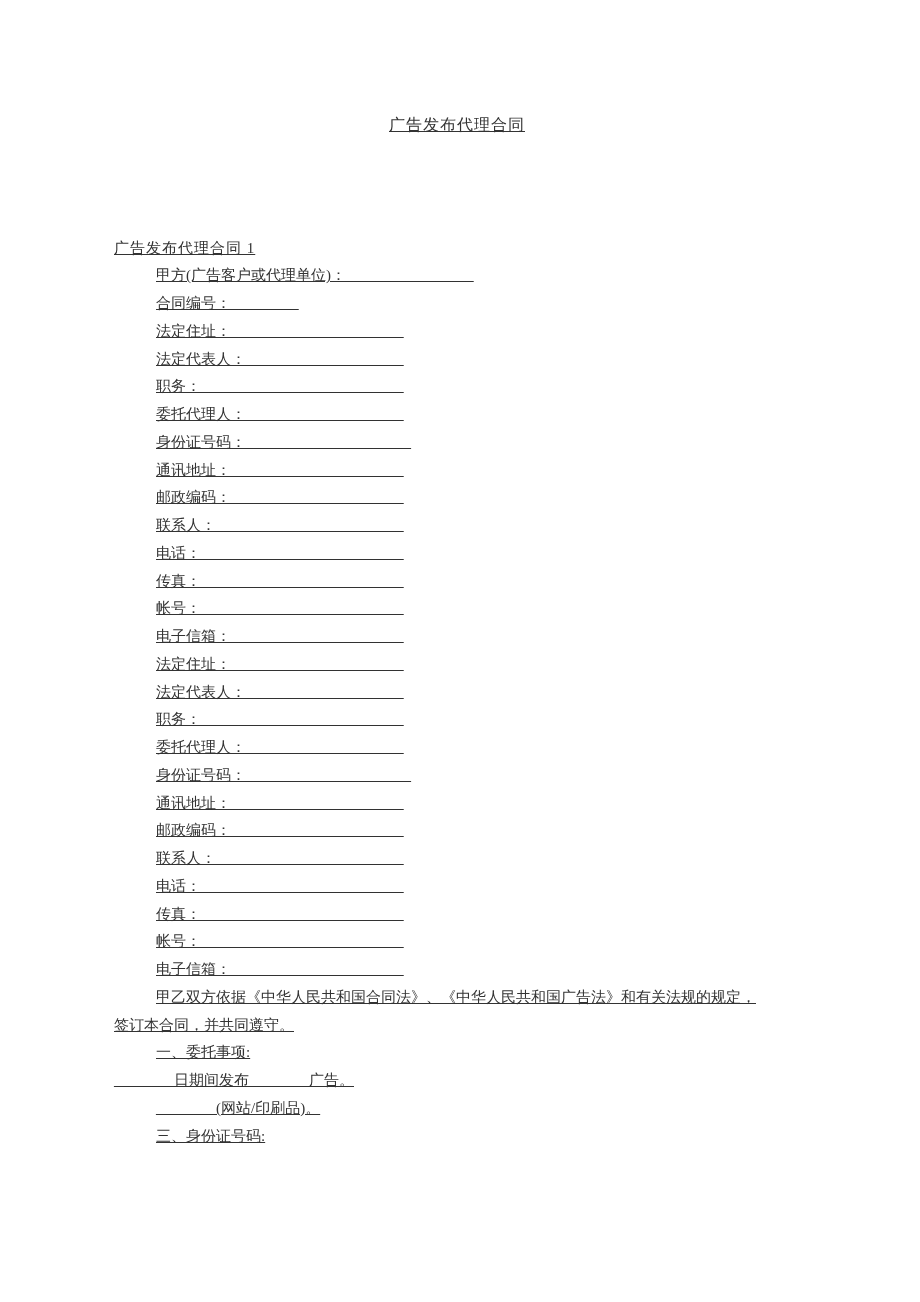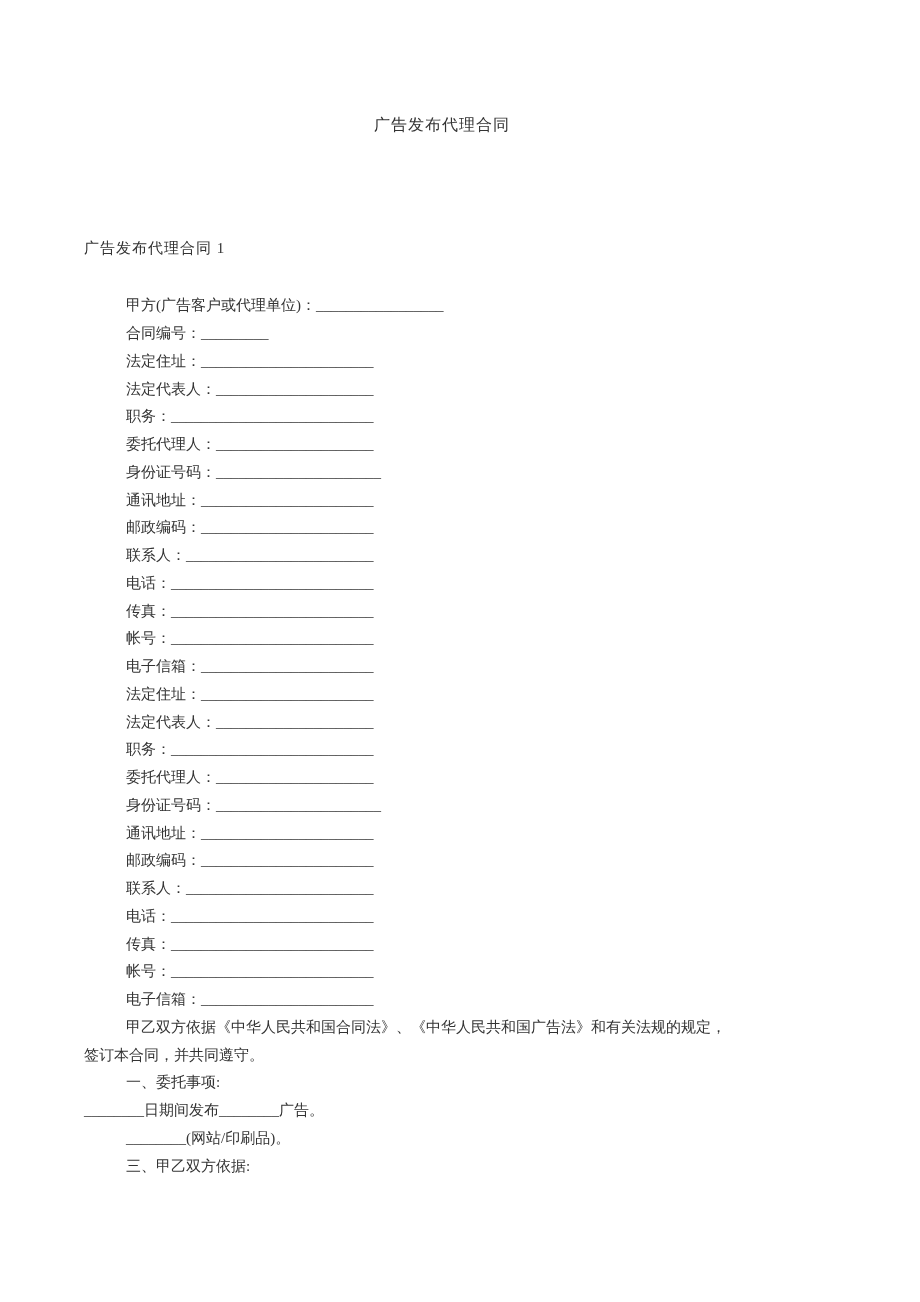--- a/index.html
+++ b/index.html
@@ -7,30 +7,30 @@
     background: #ffffff;
     width: 920px;
     height: 1302px;
     font-family: "SimSun", "宋体", serif;
     color: #333333;
     font-size: 15px;
     line-height: 1.85;
     position: relative;
   }
   .page {
-    padding: 110px 120px 0 84px;
+    padding: 110px 120px 0 114px;
+    text-decoration: underline;
   }
   .title {
     text-align: center;
     font-size: 16px;
     margin-bottom: 95px;
     letter-spacing: 1px;
   }
   .section-head {
-    margin-bottom: 30px;
     letter-spacing: 1px;
   }
   .content-block {
     padding-left: 42px;
   }
   .line {
     white-space: pre;
   }
 </style>
 </head>
@@ -65,14 +65,14 @@
     <div class="line">电话：___________________________</div>
     <div class="line">传真：___________________________</div>
     <div class="line">帐号：___________________________</div>
     <div class="line">电子信箱：_______________________</div>
     <div>甲乙双方依据《中华人民共和国合同法》、《中华人民共和国广告法》和有关法规的规定，</div>
   </div>
   <div>签订本合同，并共同遵守。</div>
   <div class="content-block">一、委托事项:</div>
   <div>________日期间发布________广告。</div>
   <div class="content-block">________(网站/印刷品)。</div>
-  <div class="content-block">三、甲乙双方依据:</div>
+  <div class="content-block">三、身份证号码:</div>
 </div>
 
 </body></html>

